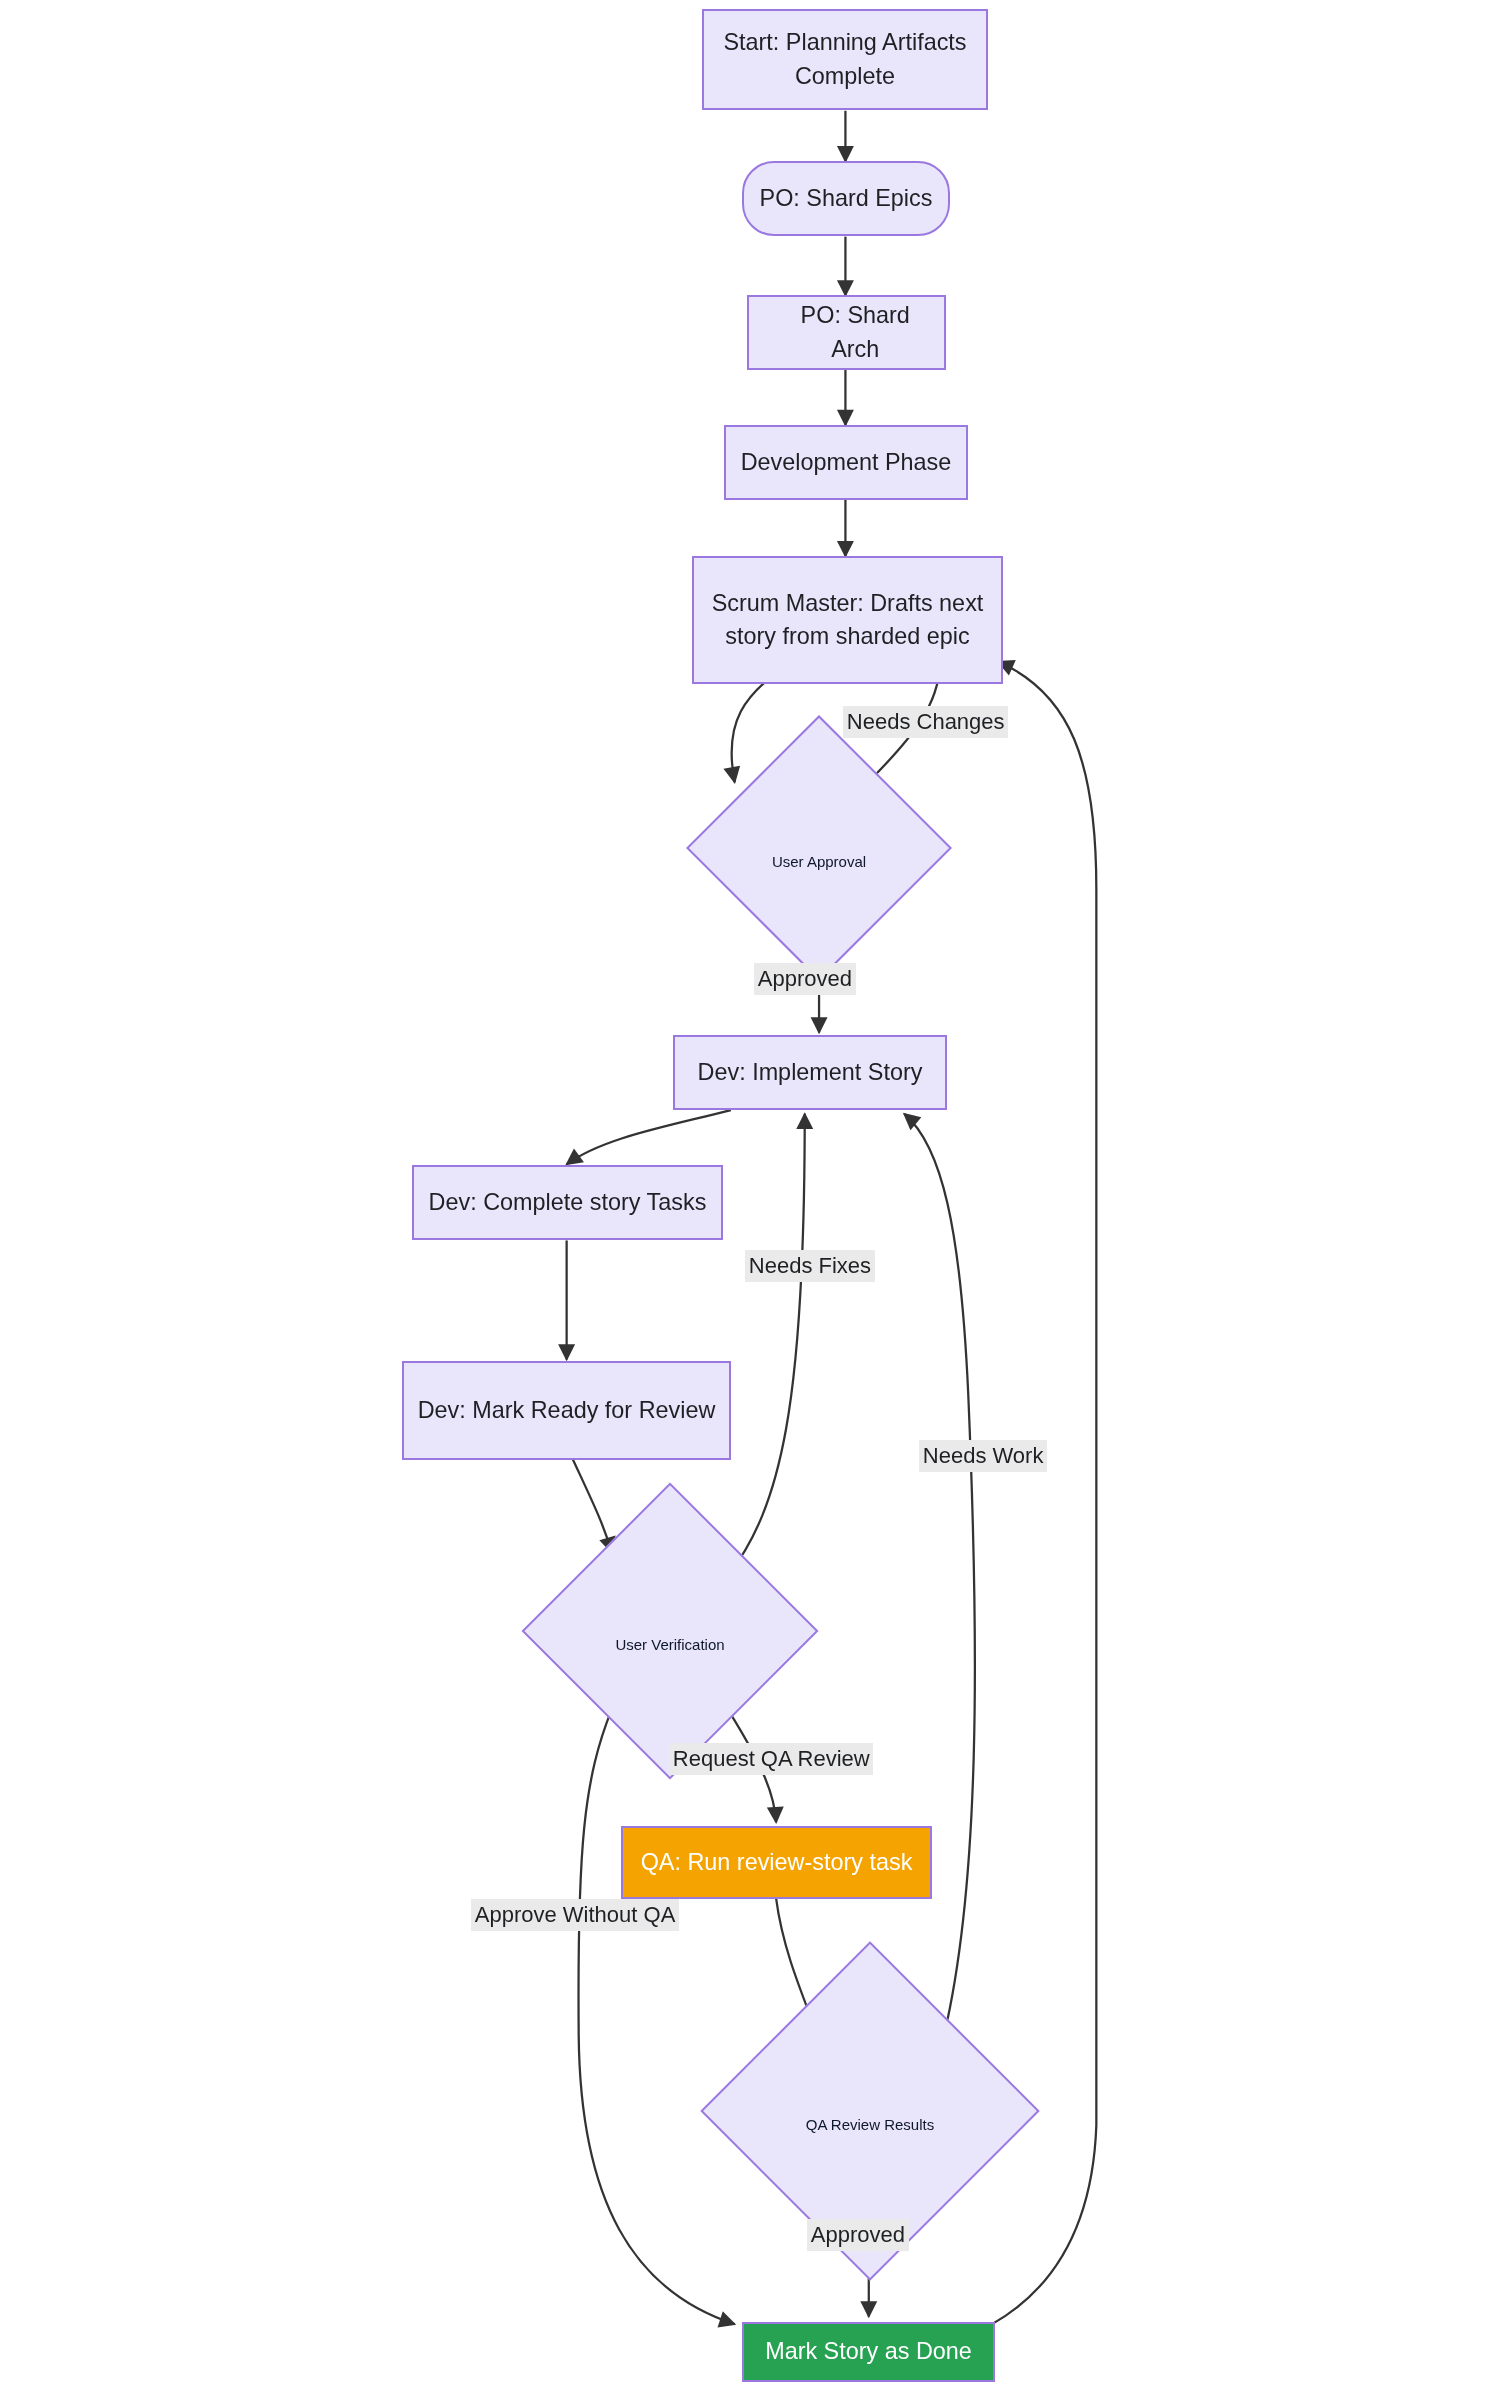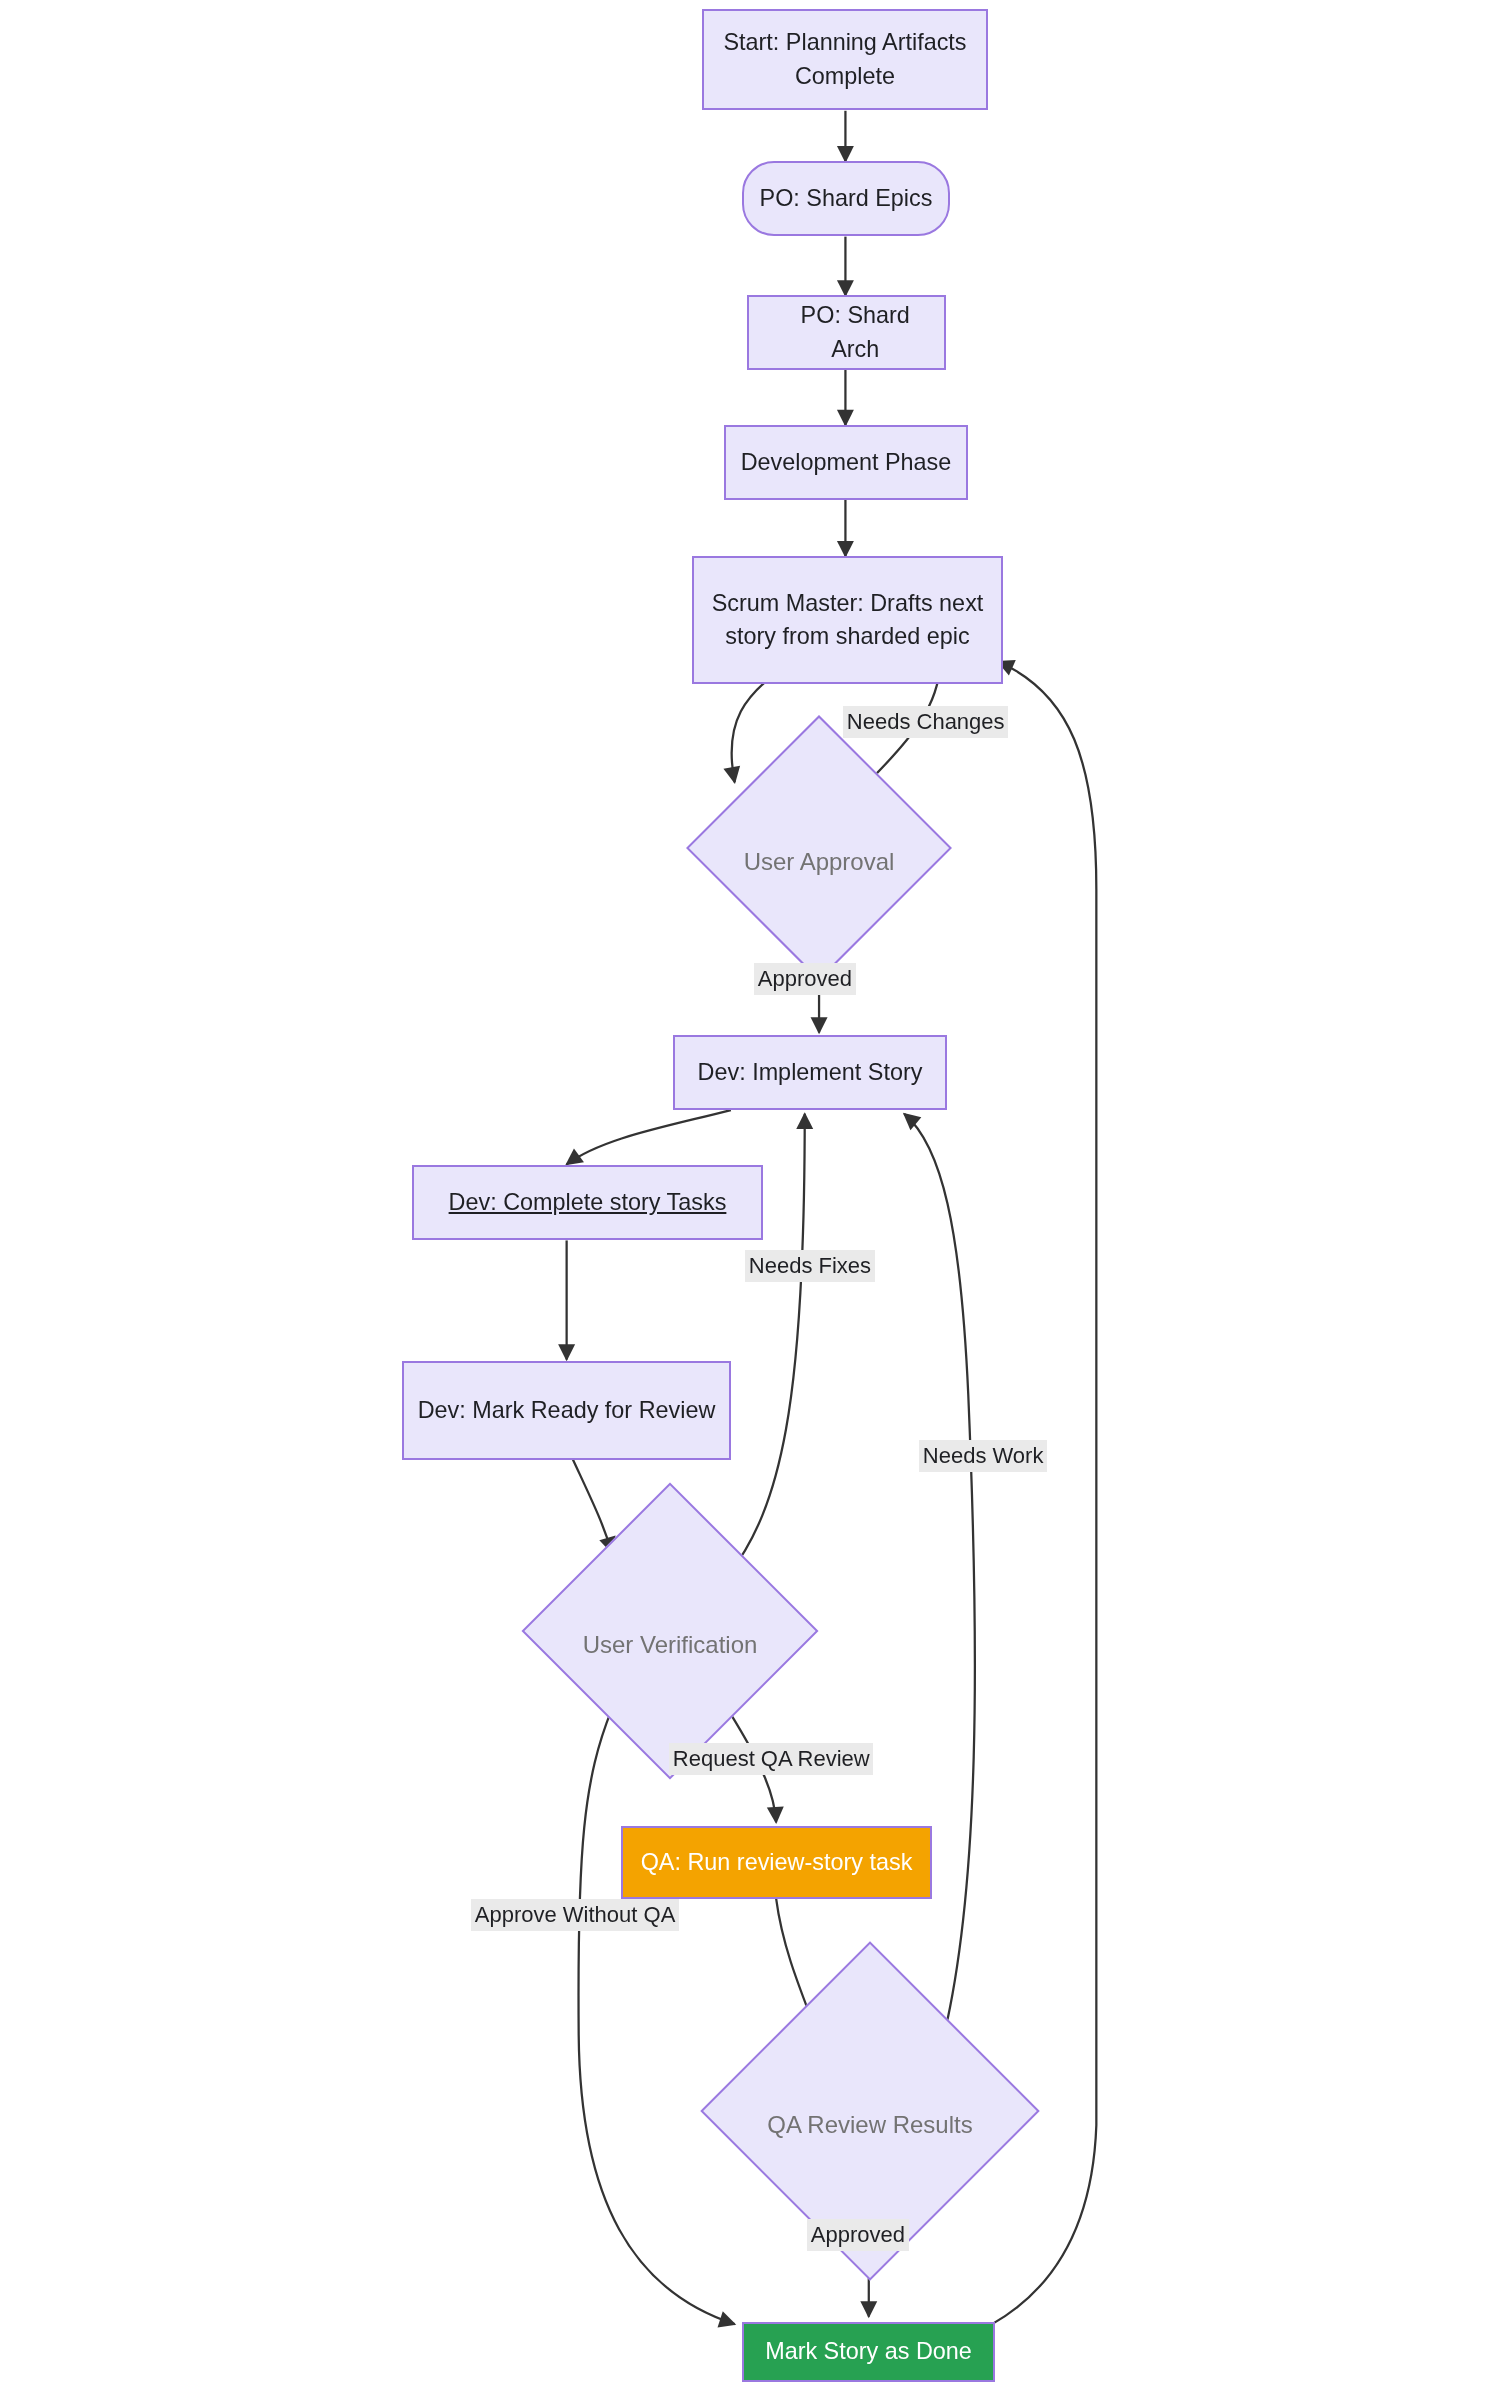--- a/index.html
+++ b/index.html
@@ -10,21 +10,21 @@
   .node{position:absolute;box-sizing:border-box;display:flex;align-items:center;justify-content:center;text-align:center;}
 
   .rect{border:2.3px solid #9a78e0;background:#e9e6fb;color:#1f2024;font-size:23.4px;line-height:1.42;padding:4.5px 10.6px;}
   .rect.qa{background:#f4a300;color:#ffffff;border-color:#9a78e0;}
   .rect.done{background:#27a152;color:#ffffff;border-color:#9a78e0;}
 
   .diamond{background:transparent;}
   .diamond .dshape{position:absolute;left:0;top:0;width:100%;height:100%;
       background:#e9e6fb;border:2.3px solid #9a78e0;
       transform:rotate(45deg);box-sizing:border-box;}
-  .diamond .dlabel{position:relative;z-index:2;font-size:24px;color:#737373;white-space:nowrap;margin-top:27px;}
+  .diamond .dlabel{position:relative;z-index:2;font-size:15px;color:#0f172a;white-space:nowrap;margin-top:27px;}
 
   .elabel{position:absolute;background:#eaeaea;color:#1f2024;font-size:22px;
       line-height:1.3;padding:1.5px 3.8px;white-space:nowrap;box-sizing:border-box;}
 </style>
 </head>
 <body>
 
 <div id="stage">
 
   <svg id="edges" viewBox="0 0 2000 3186" preserveAspectRatio="none">
@@ -96,21 +96,21 @@
 
   <div class="node diamond" style="left:725px;top:754px;width:188px;height:188px;">
     <span class="dshape"></span>
     <span class="dlabel">User Approval</span>
   </div>
 
   <div class="node rect" style="left:673px;top:1035px;width:274px;height:75px;">
     <span>Dev: Implement Story</span>
   </div>
 
-  <div class="node rect" style="left:412px;top:1165px;width:351px;height:75px;text-decoration:underline;">
+  <div class="node rect" style="left:412px;top:1165px;width:311px;height:75px;">
     <span>Dev: Complete story Tasks</span>
   </div>
 
   <div class="node rect" style="left:402px;top:1361px;width:329px;height:99px;">
     <span>Dev: Mark Ready for Review</span>
   </div>
 
   <div class="node diamond" style="left:565px;top:1526px;width:210px;height:210px;">
     <span class="dshape"></span>
     <span class="dlabel">User Verification</span>

